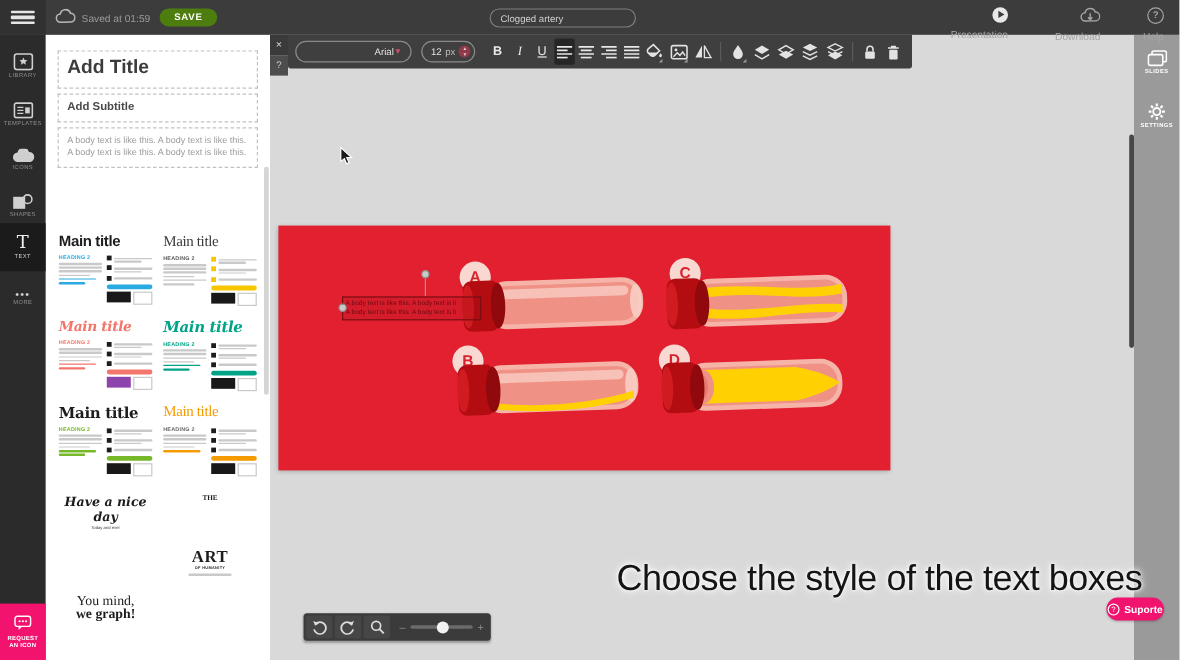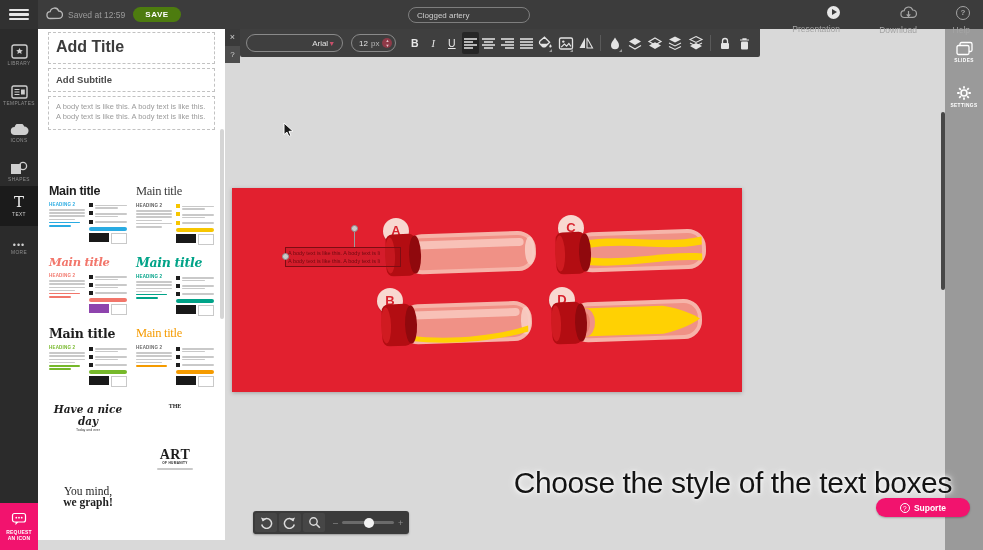--- a/index.html
+++ b/index.html
@@ -33,21 +33,21 @@
   .rail-item.active{background:#1b1b1b;height:40px;}
   .rail-label{font-size:4.8px;color:#8f8f8f;letter-spacing:.4px;}
   .rail-item.active .rail-label{color:#cfcfcf;}
   .rail-T{font-family:"DejaVu Serif",serif;font-size:15px;color:#efefef;line-height:15px;}
   .rail-more{color:#cfcfcf;font-size:9px;letter-spacing:1px;line-height:6px;}
   .request-btn{position:absolute;left:0;top:474px;width:38px;height:47px;background:#f2136e;
     display:flex;flex-direction:column;align-items:center;justify-content:center;gap:2px;cursor:pointer;z-index:31;}
   .request-label{font-size:5px;color:#fff;font-weight:bold;text-align:center;line-height:6px;letter-spacing:.2px;}
 
   
-  .text-panel{position:absolute;left:38px;top:19px;width:187px;height:521px;background:#fff;z-index:20;
+  .text-panel{position:absolute;left:38px;top:29px;width:187px;height:521px;background:#fff;z-index:20;
     padding:13px 10px 0;box-sizing:border-box;overflow:hidden;}
   .dash-box{border:1px dashed #c2c2c2;box-sizing:border-box;padding:5px 7px;cursor:pointer;}
   .box-title{height:32px;font-size:16px;font-weight:bold;color:#3c3c3c;}
   .box-subtitle{height:24px;margin-top:4px;font-size:9.5px;font-weight:bold;color:#4a4a4a;}
   .box-body{height:34px;margin-top:4px;font-size:7.5px;color:#9b9b9b;line-height:9.5px;}
   .panel-scroll{position:absolute;right:1px;top:110px;width:4px;height:190px;background:#d5d5d5;border-radius:2px;}
 
   .tpl-grid{display:grid;grid-template-columns:1fr 1fr;column-gap:7px;row-gap:6px;margin-top:52px;}
   .tpl-card{cursor:pointer;padding:2px 1px;}
   .tpl-title{font-size:12.5px;font-weight:bold;color:#1d1d1d;letter-spacing:-.3px;}
@@ -119,21 +119,21 @@
     background:rgba(140,10,18,.15);box-sizing:border-box;padding:1px 2px;overflow:hidden;cursor:move;}
   .tb-line{font-size:5.5px;line-height:8px;color:#6e0a10;white-space:nowrap;}
   .handle{position:absolute;width:7px;height:7px;border-radius:50%;background:#c9c9c9;border:1px solid #8e8e8e;box-sizing:border-box;}
   .rot-stem{position:absolute;left:122px;top:44px;width:1px;height:15px;background:#9c9c9c;}
   .canvas-scroll{position:absolute;left:716px;top:83px;width:4px;height:178px;background:#474747;border-radius:2px;}
 
   
   .caption{position:absolute;right:31px;top:466px;font-size:30px;color:#141414;z-index:50;letter-spacing:-.4px;
     text-shadow:0 0 8px rgba(255,255,255,.95),0 0 4px rgba(255,255,255,.9),0 0 2px rgba(255,255,255,.85);}
   .support-btn{position:absolute;right:13px;top:498px;height:19px;border-radius:10px;background:#f2136e;z-index:55;
-    display:flex;align-items:center;gap:4px;padding:0 24px;cursor:pointer;box-shadow:0 1px 2px rgba(0,0,0,.25);}
+    display:flex;align-items:center;gap:4px;padding:0 1px;cursor:pointer;box-shadow:0 1px 2px rgba(0,0,0,.25);}
   .support-q{width:10px;height:10px;border-radius:50%;border:1px solid #fff;color:#fff;font-size:6.5px;
     text-align:center;line-height:10px;box-sizing:border-box;}
   .support-label{color:#fff;font-size:8.5px;font-weight:bold;}
 
   
   .zoom-bar{position:absolute;left:253px;top:511px;height:23px;background:#3b3b3b;border-radius:3px;z-index:50;
     display:flex;align-items:center;padding:0 6px 0 2px;gap:2px;box-shadow:0 1px 2px rgba(0,0,0,.3);}
   .zbtn{width:22px;height:19px;background:#464646;border-radius:2px;display:flex;align-items:center;justify-content:center;cursor:pointer;}
   .zslider{display:flex;align-items:center;gap:4px;margin-left:6px;}
   .zminus,.zplus{color:#8d8d8d;font-size:9px;cursor:pointer;}
@@ -158,21 +158,21 @@
           <span></span>
           <span></span>
           <span></span>
         </div>
     </div>
     <div class="tb-cloud">
       <svg width="17" height="13" viewBox="0 0 17 13">
           <path d="M4.5 11.5a3.4 3.4 0 0 1-.3-6.8A4.4 4.4 0 0 1 12.7 4a3.6 3.6 0 0 1 .1 7.4z" fill="none" stroke="#b9b9b9" stroke-width="1.3"></path>
         </svg>
     </div>
-    <div class="tb-saved">Saved at 12:59</div>
+    <div class="tb-saved">Saved at 01:59</div>
     <div class="tb-save">SAVE</div>
     <input class="tb-title-input" value="Clogged artery" style="">
     <div class="tb-right-item" style="right:143px">
       <div class="play-circ"></div>
       <span>Presentation</span>
     </div>
     <div class="tb-right-item" style="right:66px">
       <svg width="17" height="14" viewBox="0 0 17 14">
           <path d="M4.5 11.5a3.4 3.4 0 0 1-.3-6.8A4.4 4.4 0 0 1 12.7 4a3.6 3.6 0 0 1 .1 7.4z" fill="none" stroke="#a5a5a5" stroke-width="1.2"></path>
           <path d="M8.5 5v5M6.7 8.4l1.8 2 1.8-2" fill="none" stroke="#a5a5a5" stroke-width="1.2"></path>

